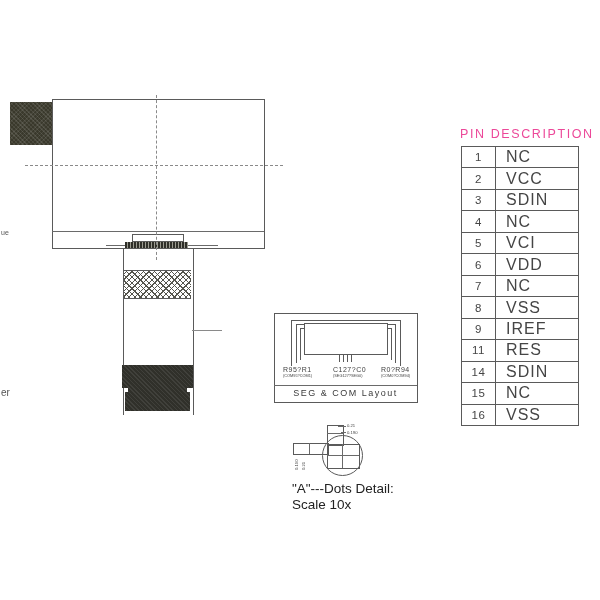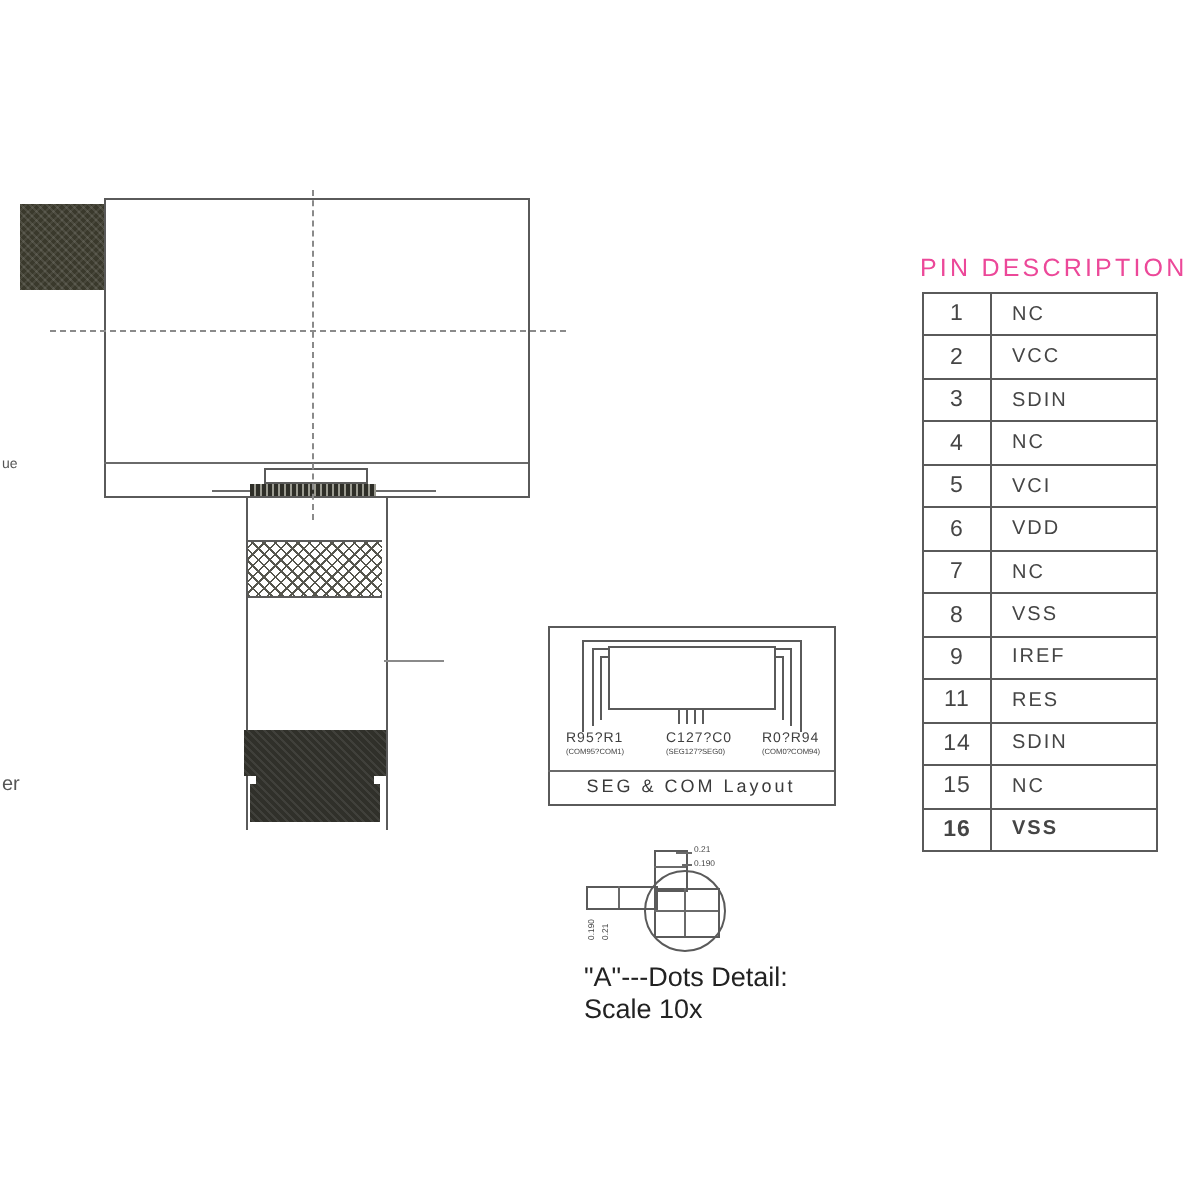--- a/index.html
+++ b/index.html
@@ -65,24 +65,24 @@
   .dd-dim2{left:347px;top:430px;}
   .dd-vdim{position:absolute;font-size:7px;color:#444;white-space:nowrap;transform:rotate(-90deg) scale(.6);transform-origin:left top;}
   .dd-vdim1{left:294px;top:470px;}
   .dd-vdim2{left:301px;top:470px;}
   .dd-cap{left:292px;top:481px;font-size:13.5px;line-height:1.15;color:#222;}
 
   
   .pt-title{left:460px;top:127px;font-size:12.5px;letter-spacing:1.6px;color:#ec4899;white-space:nowrap;}
   .pt{left:461px;top:146px;width:116px;height:278px;border:1px solid #5a5a5a;display:flex;flex-direction:column;}
   .pt-row{flex:1;display:flex;border-bottom:1px solid #5a5a5a;align-items:center;}
-  .pt-row:last-child{border-bottom:none;font-weight:bold;}
+  .pt-row:last-child{border-bottom:none;}
   .pt-pin{width:33px;border-right:1px solid #5a5a5a;height:100%;display:flex;align-items:center;justify-content:center;
           font-size:11.5px;letter-spacing:.5px;color:#454545;}
-  .pt-desc{flex:1;padding-left:10px;font-size:10px;letter-spacing:1px;color:#454545;}
+  .pt-desc{flex:1;padding-left:10px;font-size:16px;letter-spacing:1px;color:#454545;}
 </style>
 </head>
 <body>
 
 <div class="canvas">
 
   <div class="outline disp abs"></div>
   <div class="ln disp-split"></div>
   <div class="ln pad-ext-l"></div>
   <div class="ln pad-ext-r"></div>

